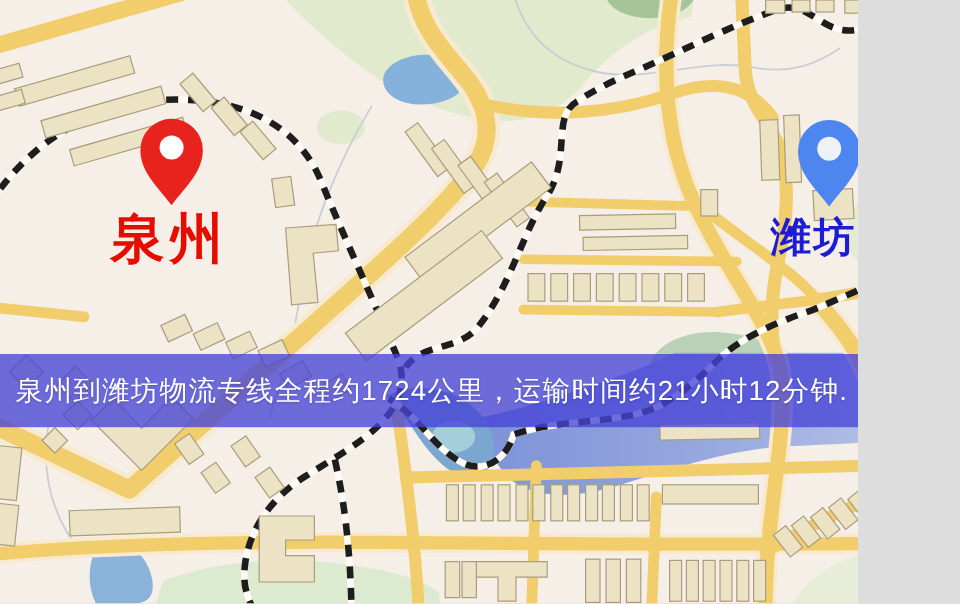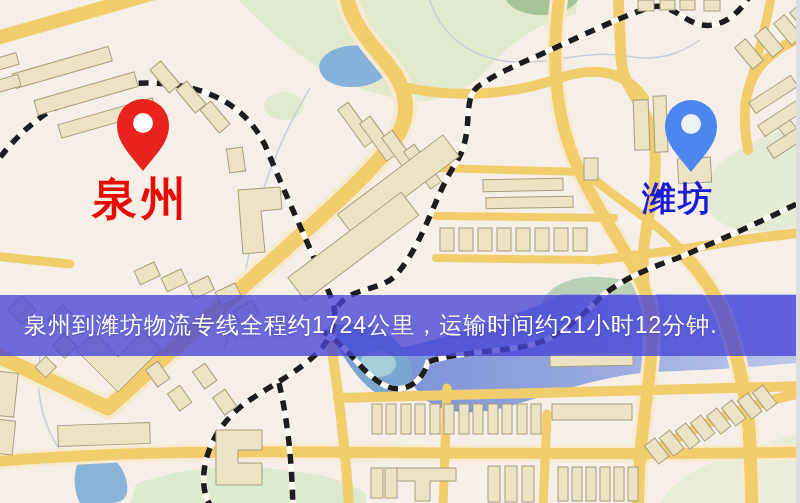--- a/index.html
+++ b/index.html
@@ -1,34 +1,34 @@
 <!DOCTYPE html>
 <html><head>
 <meta charset="utf-8">
 <style>
   html,body{margin:0;padding:0;background:#ddd;}
   .stage{
-    position:relative;width:796px;height:503px;overflow:hidden;
+    position:relative;width:715px;height:503px;overflow:hidden;
     font-family:"Liberation Sans","DejaVu Sans",sans-serif;
     background:#f6efe8;
   }
   .stage svg{position:absolute;left:0;top:0;display:block;}
   .city-label{
     position:absolute;font-weight:bold;white-space:nowrap;line-height:1;
     z-index:5;letter-spacing:4px;
   }
   .city-label.origin{left:92px;top:176px;font-size:45px;color:#e60c00;}
   .city-label.dest{left:642px;top:181px;font-size:34px;color:#1c1cd6;letter-spacing:2px;}
   .route-banner{
     position:absolute;left:0;top:295px;width:800px;height:61px;
     background:rgba(70,68,214,0.78);z-index:6;
     display:flex;align-items:center;
   }
   .route-banner span{
-    color:#ffffff;font-size:23px;padding-left:24px;letter-spacing:1px;
+    color:#ffffff;font-size:23px;padding-left:13px;letter-spacing:1px;
     text-shadow:0 1px 2px rgba(40,40,120,0.35);
   }
 </style>
 </head>
 <body>
 
 <div class="stage">
 
   <svg width="800" height="503" viewBox="0 0 800 503">
     <defs>

